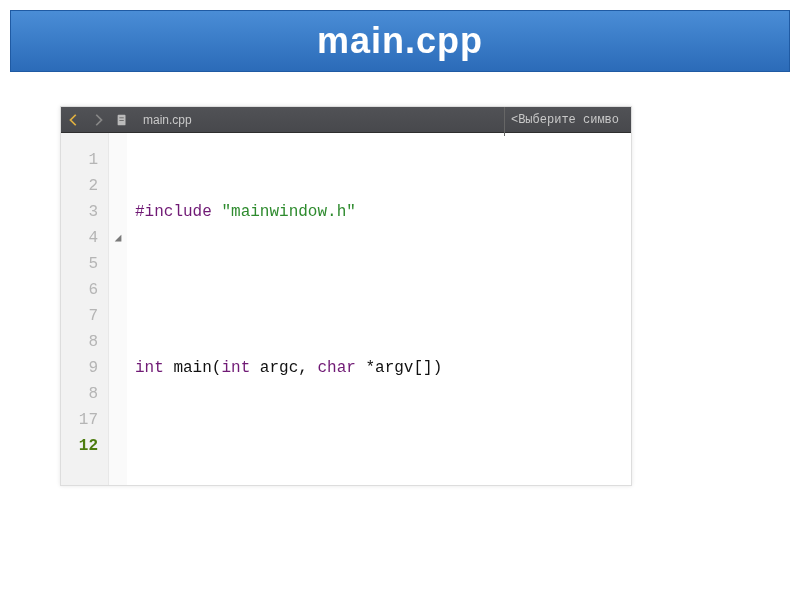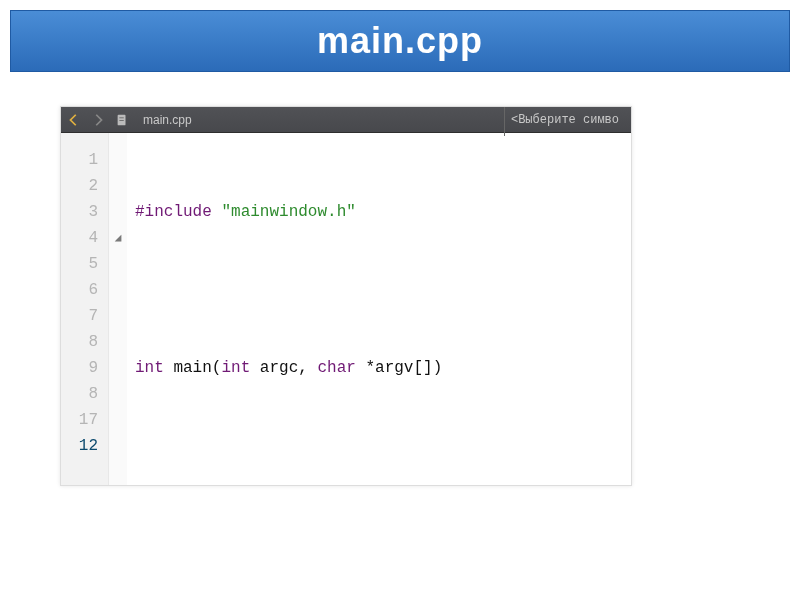--- a/index.html
+++ b/index.html
@@ -99,21 +99,21 @@
     .code-col {
       padding: 14px 0 0 8px;
       white-space: pre;
     }
     .code-col .cline {
       height: 26px;
     }
     .kw-olive { color: #701a75; }
     .kw-green { color: #2e8b2e; }
     .txt-black { color: #111; }
-    .current-ln { color: #0c4a6e; font-weight: normal; }
+    .current-ln { color: #4d7c0f; font-weight: bold; }
   </style>
 </head>
 <body>
 
 <div class="title-bar">
   <span class="title-text">main.cpp</span>
 </div>
 
 <div class="editor-wrap">
   <div class="toolbar-dark">

